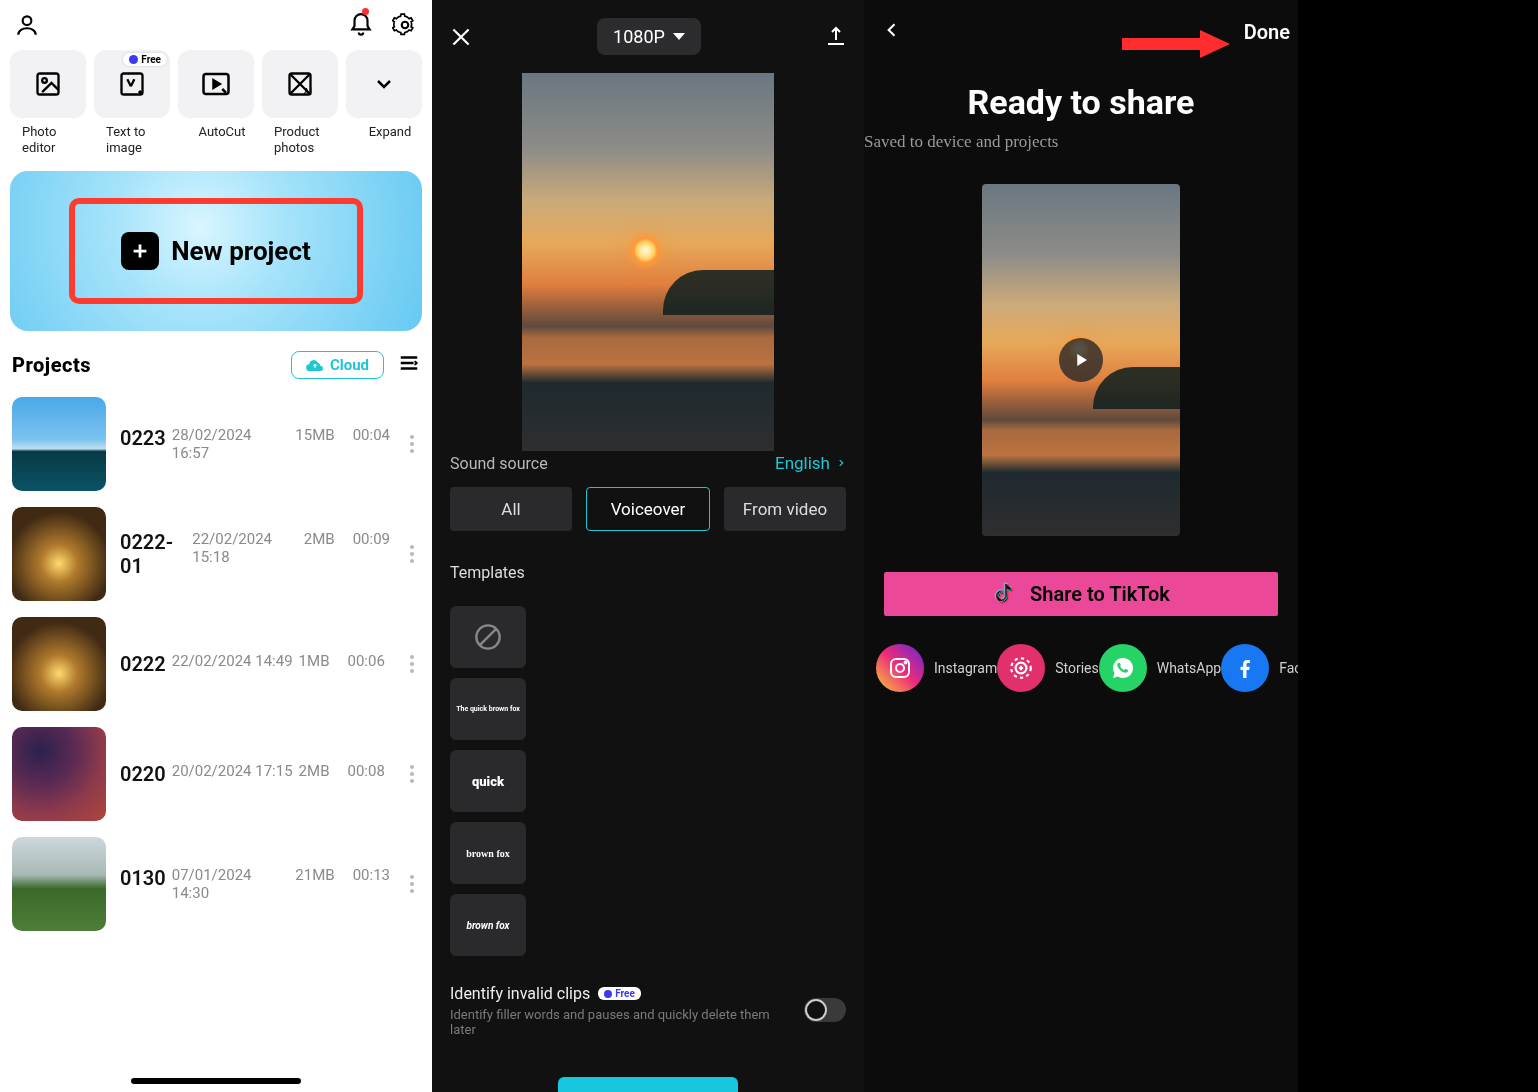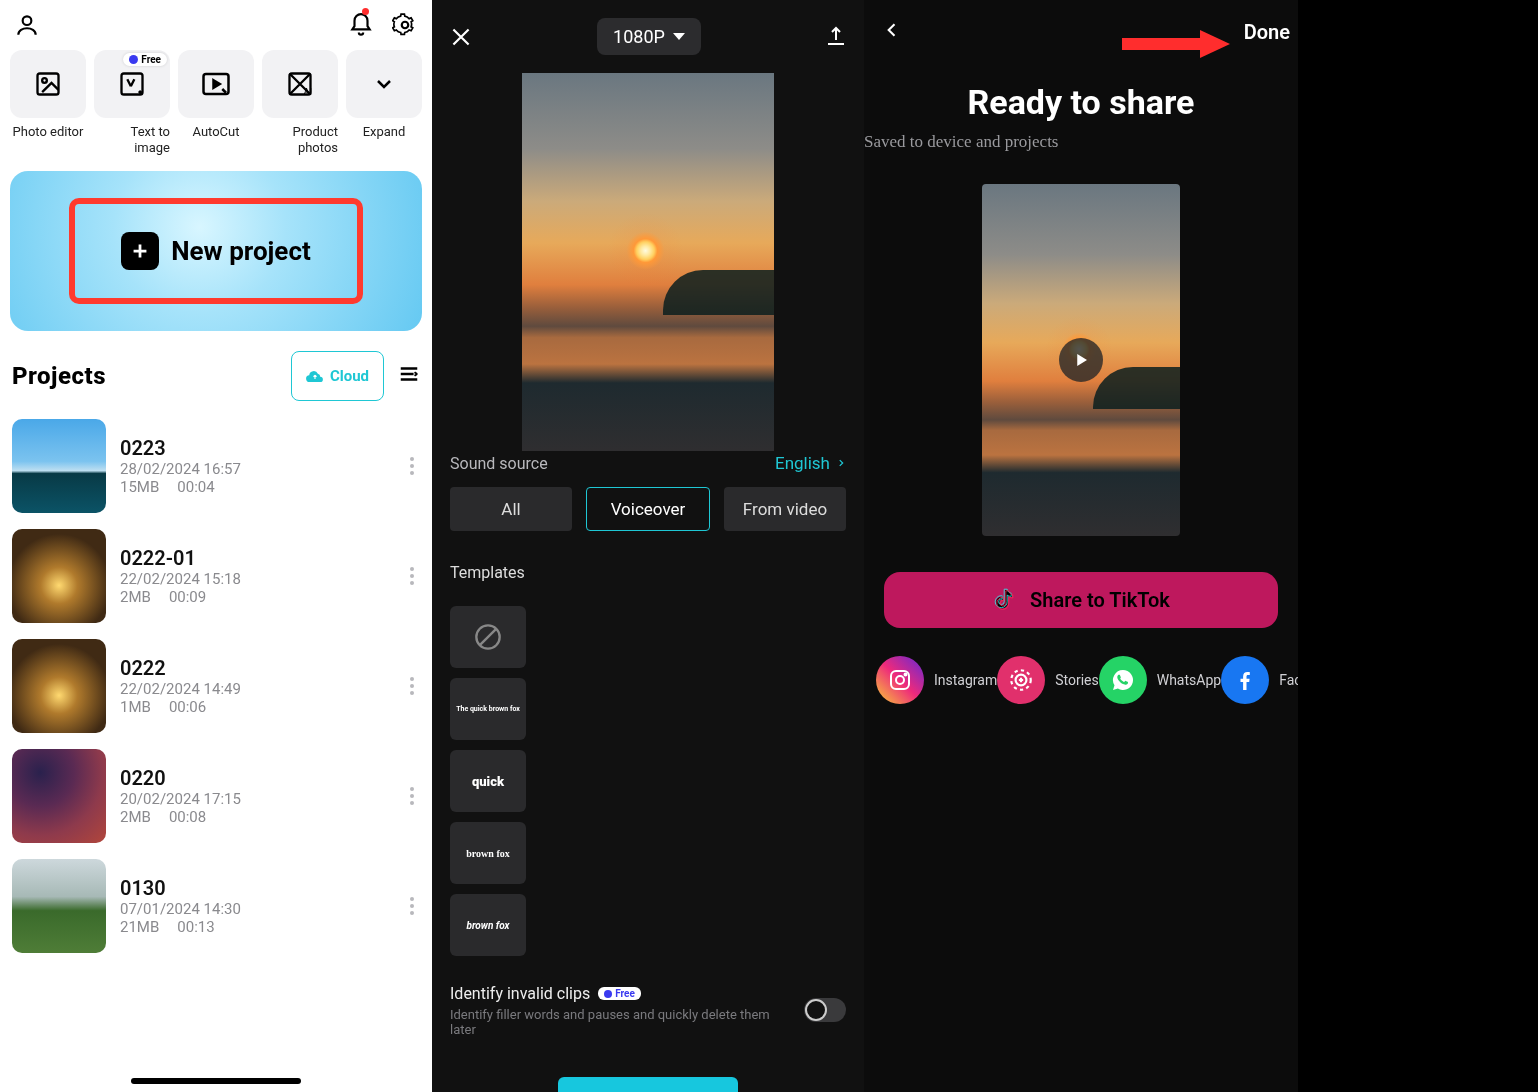--- a/index.html
+++ b/index.html
@@ -18,46 +18,46 @@
 
   
   .p1-top { display:flex; align-items:center; justify-content:space-between; padding: 12px 14px 6px; }
   .p1-top-right { display:flex; align-items:center; gap:18px; position:relative; }
   .dot-red { position:absolute; top:-4px; left:14px; width:7px; height:7px; background:#ff2d2d; border-radius:50%; }
   .icon-btn { display:inline-flex; align-items:center; justify-content:center; }
 
   .tools-row { display:flex; gap:8px; padding: 6px 10px 4px; }
   .tool { flex:1; display:flex; flex-direction:column; align-items:center; gap:6px; }
   .tool-tile { width:100%; height:68px; background:#f2f2f4; border-radius:12px; display:flex; align-items:center; justify-content:center; position:relative; }
-  .tool-label { font-size:13px; color:#222; text-align:right; line-height:1.2; }
+  .tool-label { font-size:13px; color:#222; text-align:left; line-height:1.2;margin-left:12px; }
   .free-badge { position:absolute; top:3px; right:3px; background:#fff; border-radius:8px; padding:1px 6px; font-size:10px; font-weight:700; display:flex; align-items:center; gap:3px; box-shadow:0 0 3px rgba(0,0,0,.15); }
   .free-dot { width:9px; height:9px; border-radius:50%; background:#3a3af0; }
 
   .new-project-wrap {
     margin:12px 10px 20px; height:160px;
     background: radial-gradient(circle at 46% 35%, #d8f6ff 0%, #a6e3fa 35%, #65c9f2 100%);
     border-radius:18px; display:flex; align-items:center; justify-content:center;
   }
   .new-project-redbox { border:6px solid #ff3a2e; border-radius:10px; padding:28px 46px; display:flex; align-items:center; gap:12px; }
   .plus-tile { width:38px; height:38px; background:#000; border-radius:8px; display:flex; align-items:center; justify-content:center; }
   .plus-tile svg { stroke:#fff; }
   .new-project-text { font-size:26px; font-weight:700; color:#000; }
 
   .projects-hdr { display:flex; align-items:center; justify-content:space-between; padding:0 12px 10px; }
-  .projects-title { font-size:24px; font-weight:800; letter-spacing:.5px; }
+  .projects-title { font-size:20px; font-weight:800; letter-spacing:.5px; }
   .projects-hdr-right { display:flex; align-items:center; gap:14px; }
-  .cloud-btn { border:1.5px solid #1fc7d4; color:#1fc7d4; border-radius:8px; padding:15px 14px; font-size:15px; font-weight:700; display:flex; align-items:center; gap:6px; }
+  .cloud-btn { border:1.5px solid #1fc7d4; color:#1fc7d4; border-radius:8px; padding:4px 14px; font-size:15px; font-weight:700; display:flex; align-items:center; gap:6px; }
 
   .proj-item { display:flex; align-items:center; gap:14px; padding:8px 12px; }
   .thumb { width:94px; height:94px; border-radius:10px; }
   .thumb-mountain { background: linear-gradient(to bottom,#4aa8e8 0%,#7bc3ef 45%,#bedff1 55%,#083a46 58%,#0b5366 100%); }
   .thumb-candle { background: radial-gradient(circle at 50% 60%, #ffd970 0%, #b07a2c 25%, #402a14 70%); }
   .thumb-galaxy { background: radial-gradient(circle at 30% 25%, #2a214d 0%, #5a2a53 35%, #8e3a4c 65%, #b2463b 100%); }
   .thumb-park { background: linear-gradient(to bottom,#cdd8dc 0%,#a7b9b6 40%,#3a6a2b 55%,#4f7d37 100%); }
-  .proj-info { flex:1; display:flex; flex-direction:column; }
+  .proj-info { flex:1; display:flex; gap:6px; }
   .proj-name { font-size:20px; font-weight:600; color:#111; }
   .proj-date { font-size:15px; color:#8a8a8e; }
   .proj-meta { font-size:15px; color:#8a8a8e; display:flex; gap:18px; }
   .more-dots { display:flex; flex-direction:column; gap:3px; padding:6px; }
   .more-dots i { width:4px; height:4px; background:#b8b8bc; border-radius:50%; }
 
   .home-indicator1 { position:absolute; bottom:8px; left:50%; transform:translateX(-50%); width:170px; height:6px; background:#000; border-radius:4px; }
 
   
   .p2-top { display:flex; align-items:center; justify-content:space-between; padding:18px 16px; }
@@ -104,21 +104,21 @@
   .share-thumb-wrap { display:flex; justify-content:center; margin-top:32px; position:relative;}
   .share-thumb {
     width:198px; height:352px;
     background:
       radial-gradient(circle at 49% 47%, #fffbe0 0%, #ffe9a0 2%, #ffd060 3.7%, #ff9838 5%, rgba(255,120,40,0.08) 8%, rgba(0,0,0,0) 16%),
       linear-gradient(to bottom, #6a7780 0%, #8d8c88 20%, #cbaa7a 34%, #e7a95a 45%, #e07f3e 56%, #9a5f3b 62%, #5f4a3e 67%, #a86a3f 70%, #bb7340 77%, #1e2a2f 82%, #2f2e30 100%);
     border-radius:4px; position:relative;
   }
   .share-thumb::after{content:""; position:absolute; right:0; top:52%; width:44%; height:12%; background: rgba(10,30,30,0.85); border-top-left-radius:40px;}
   .play-btn { position:absolute; top:50%; left:50%; transform:translate(-50%,-50%); width:44px; height:44px; background:rgba(40,40,40,.8); border-radius:50%; display:flex; align-items:center; justify-content:center;}
-  .tiktok-btn { margin:36px 20px 28px; background:#be185d; color:#000; height:56px; border-radius:16px; display:flex; align-items:center; justify-content:center; gap:14px; font-size:20px; font-weight:600; }
+  .tiktok-btn { margin:36px 20px 28px; background:#ec4899; color:#000; height:44px; border-radius:2px; display:flex; align-items:center; justify-content:center; gap:14px; font-size:20px; font-weight:600; }
   .social-row { display:flex; justify-content:space-between; padding:0 12px; }
   .social { display:flex; align-items:center; gap:10px; }
   .social-circ { width:48px; height:48px; border-radius:50%; display:flex; align-items:center; justify-content:center; }
   .social-label { font-size:14px; color:#d0d0d4; }
 </style>
 </head>
 <body>
 
 <div class="panel panel1">
   <div class="p1-top">

